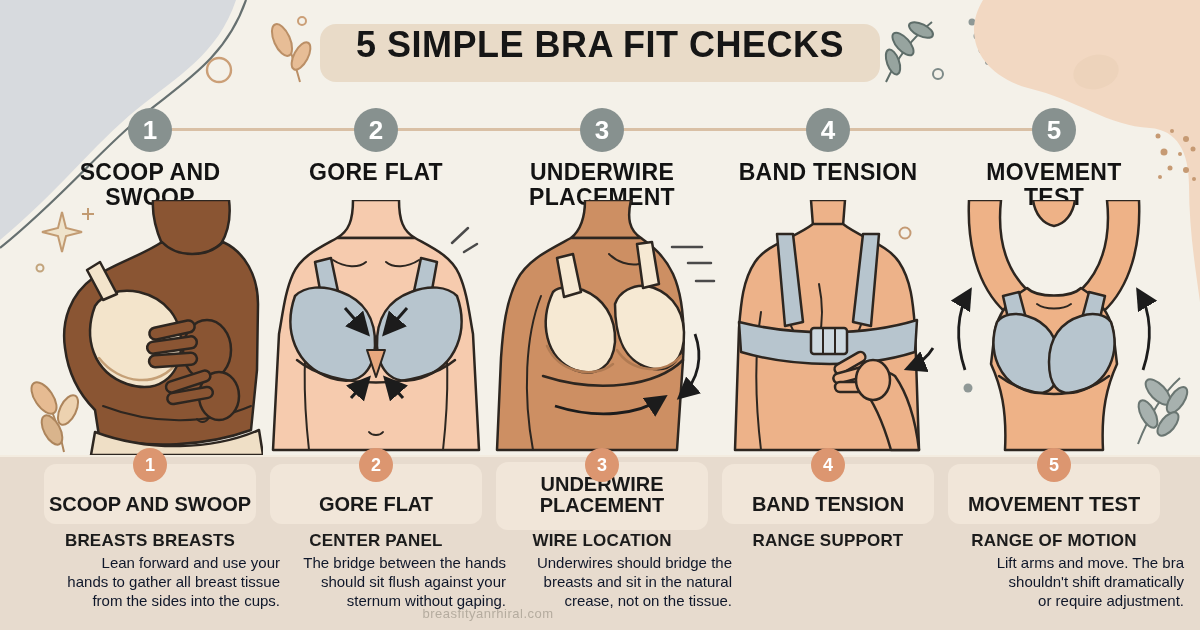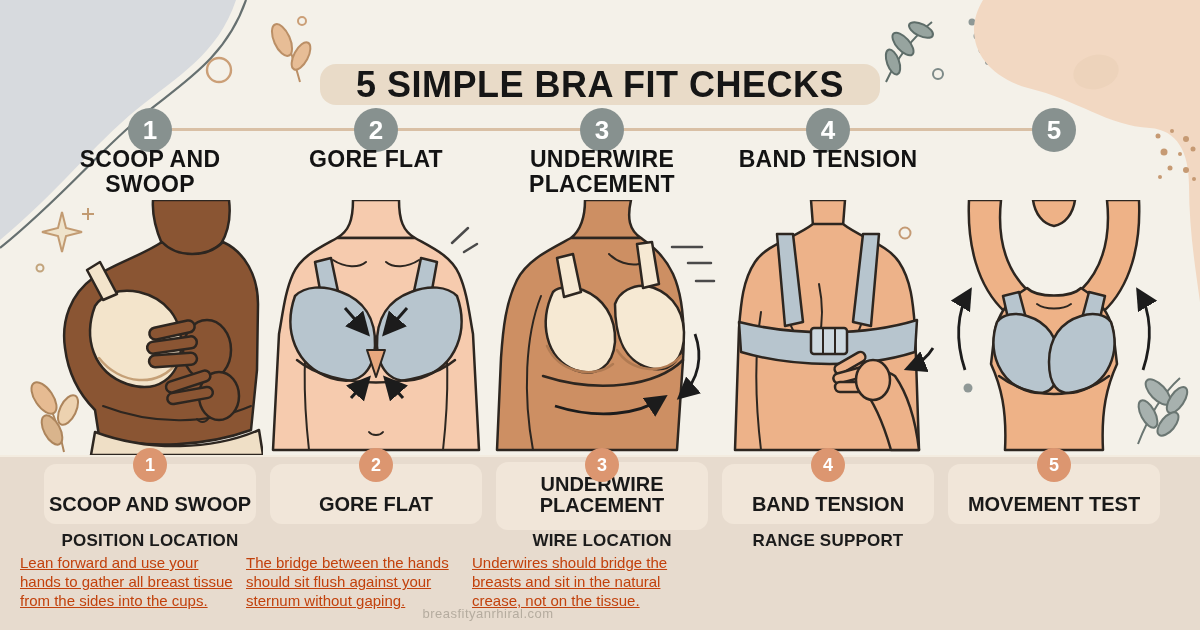--- a/index.html
+++ b/index.html
@@ -5,39 +5,39 @@
   html,body{margin:0;padding:0}
   body{
     width:1200px;height:630px;position:relative;overflow:hidden;
     background:#f4f1e9;
     font-family:"Liberation Sans","DejaVu Sans",sans-serif;
     color:#1a1a1a;
   }
   .deco{position:absolute;left:0;top:0;z-index:0;pointer-events:none}
   
   .banner{
-    position:absolute;left:320px;top:24px;width:560px;height:41px;z-index:3;
+    position:absolute;left:320px;top:24px;width:560px;height:58px;z-index:3;
     background:#e9dbc8;border-radius:16px;
-    display:flex;align-items:flex-start;justify-content:center;margin-top:40px;
+    display:flex;align-items:flex-start;justify-content:center;
   }
   .banner h1{margin:0;font-size:36px;font-weight:800;letter-spacing:.5px;color:#161616;white-space:nowrap}
   
   .connector{position:absolute;left:150px;top:128px;width:904px;height:2.5px;background:#d9c0a5;z-index:1}
   
   .bottom-band{position:absolute;left:0;top:455px;width:1200px;height:175px;background:#e7dbce;border-top:2px solid #f3ece0;box-sizing:border-box;z-index:1}
   
   .col{position:absolute;top:0;width:226px;height:630px;z-index:2}
   .c1{left:37px}.c2{left:263px}.c3{left:489px}.c4{left:715px}.c5{left:941px}
   .top-circle{
     position:absolute;left:91px;top:108px;width:44px;height:44px;border-radius:50%;
     background:#87918f;color:#fff;font-size:26px;font-weight:800;
     display:flex;align-items:center;justify-content:center;
   }
   .top-heading{
-    position:absolute;left:0;top:147px;width:226px;text-align:center;
+    position:absolute;left:0;top:160px;width:226px;text-align:center;
     font-size:23px;font-weight:800;line-height:1.08;color:#131313;
     white-space:pre-line;letter-spacing:.3px;
   }
   .fig{position:absolute;left:0;top:200px;width:226px;height:255px}
   .bottom-circle{
     position:absolute;left:96px;top:448px;width:34px;height:34px;border-radius:50%;
     background:#dc9670;color:#fff;font-size:18px;font-weight:800;
     display:flex;align-items:center;justify-content:center;z-index:3;
   }
   .card{
@@ -46,22 +46,22 @@
     display:flex;align-items:flex-end;justify-content:center;padding-bottom:9px;
     font-size:20px;font-weight:800;color:#191919;text-align:center;
     white-space:pre-line;line-height:1.05;
   }
   .card.tall{top:462px;height:68px;align-items:center;padding-bottom:2px}
   .subtitle{
     position:absolute;left:0;top:531px;width:226px;text-align:center;
     font-size:17px;font-weight:800;color:#1b1b1b;letter-spacing:.2px;
   }
   .desc{
-    position:absolute;left:-17px;top:553px;width:260px;text-align:left;
-    font-size:15px;line-height:1.27;color:#c2410c;white-space:pre-line;text-decoration:underline;
+    position:absolute;left:-17px;top:553px;width:260px;text-align:right;
+    font-size:15px;line-height:1.27;color:#0f172a;white-space:pre-line;
   }
   .watermark{
     position:absolute;left:0;top:606px;width:976px;text-align:center;z-index:4;
     font-size:13px;color:#b5ac9f;letter-spacing:.5px;
   }
 </style>
 </head>
 <body>
 
 <svg class="deco" width="1200" height="630" viewBox="0 0 1200 630">
@@ -184,21 +184,21 @@
         <rect x="110" y="139" width="50" height="12" rx="6" transform="rotate(-8 135 145)"></rect>
         <rect x="112" y="154" width="48" height="12" rx="6" transform="rotate(-4 136 160)"></rect>
         <ellipse cx="182" cy="196" rx="20" ry="24"></ellipse>
         <rect x="128" y="176" width="46" height="11" rx="5.5" transform="rotate(-18 151 181)"></rect>
         <rect x="130" y="190" width="46" height="11" rx="5.5" transform="rotate(-10 153 195)"></rect>
       </g>
     </g>
   </svg>
   <div class="bottom-circle">1</div>
   <div class="card">SCOOP AND SWOOP</div>
-  <div class="subtitle">POSITION LOCATION</div>
+  <div class="subtitle">BREASTS BREASTS</div>
   <div class="desc">Lean forward and use your
 hands to gather all breast tissue
 from the sides into the cups.</div>
 </div>
 
 <div class="col c2">
   <div class="top-circle">2</div>
   <div class="top-heading">GORE FLAT</div>
   <svg class="fig" viewBox="0 0 226 255">
     <defs>
@@ -223,20 +223,21 @@
     </g>
     <g stroke="#1c1c1c" stroke-width="3" fill="none" marker-end="url(#am2)">
       <path d="M82,108 L103,132"></path>
       <path d="M144,108 L123,132"></path>
       <path d="M88,198 L104,180"></path>
       <path d="M140,198 L124,180"></path>
     </g>
   </svg>
   <div class="bottom-circle">2</div>
   <div class="card">GORE FLAT</div>
+  <div class="subtitle">CENTER PANEL</div>
   <div class="desc">The bridge between the hands
 should sit flush against your
 sternum without gaping.</div>
 </div>
 
 <div class="col c3">
   <div class="top-circle">3</div>
   <div class="top-heading">UNDERWIRE
 PLACEMENT</div>
   <svg class="fig" viewBox="0 0 226 255">
@@ -305,20 +306,22 @@
       <path d="M218,148 C212,158 204,164 194,168"></path>
     </g>
   </svg>
   <div class="bottom-circle">4</div>
   <div class="card">BAND TENSION</div>
   <div class="subtitle">RANGE SUPPORT</div>
 </div>
 
 <div class="col c5">
   <div class="top-circle">5</div>
+  <div class="top-heading">MOVEMENT
+TEST</div>
   <svg class="fig" viewBox="0 0 226 255">
     <defs>
         <marker id="am5" markerWidth="9" markerHeight="9" refX="6" refY="4" orient="auto">
           <path d="M0,0 L8,4 L0,8 Z" fill="#1c1c1c"></path>
         </marker>
       </defs>
     <g stroke="#2d2620" stroke-width="2.5" stroke-linejoin="round" stroke-linecap="round">
       <path fill="#eeb287" d="M92,0 L134,0 C132,14 124,24 113,26 C102,24 94,14 92,0 Z"></path>
       <path fill="#eeb287" d="M28,0 L60,0 C56,38 64,68 86,90 L64,112 C36,86 26,44 28,0 Z"></path>
       <path fill="#eeb287" d="M198,0 L166,0 C170,38 162,68 140,90 L162,112 C190,86 200,44 198,0 Z"></path>
@@ -332,15 +335,19 @@
       <path fill="#b7c5ce" d="M170,122 C180,152 168,184 136,192 C116,197 108,184 108,162 C108,138 120,122 140,116 C152,112 164,114 170,122 Z"></path>
       <path fill="none" d="M58,176 C90,200 136,200 168,176" stroke-width="2.5"></path>
     </g>
     <g stroke="#1c1c1c" stroke-width="2.8" fill="none" marker-end="url(#am5)">
       <path d="M24,170 C14,140 16,112 28,92"></path>
       <path d="M202,170 C212,140 210,112 198,92"></path>
     </g>
   </svg>
   <div class="bottom-circle">5</div>
   <div class="card">MOVEMENT TEST</div>
+  <div class="subtitle">RANGE OF MOTION</div>
+  <div class="desc">Lift arms and move. The bra
+shouldn't shift dramatically
+or require adjustment.</div>
 </div>
 
 <div class="watermark">breasfityanrhiral.com</div>
 
 </body></html>

